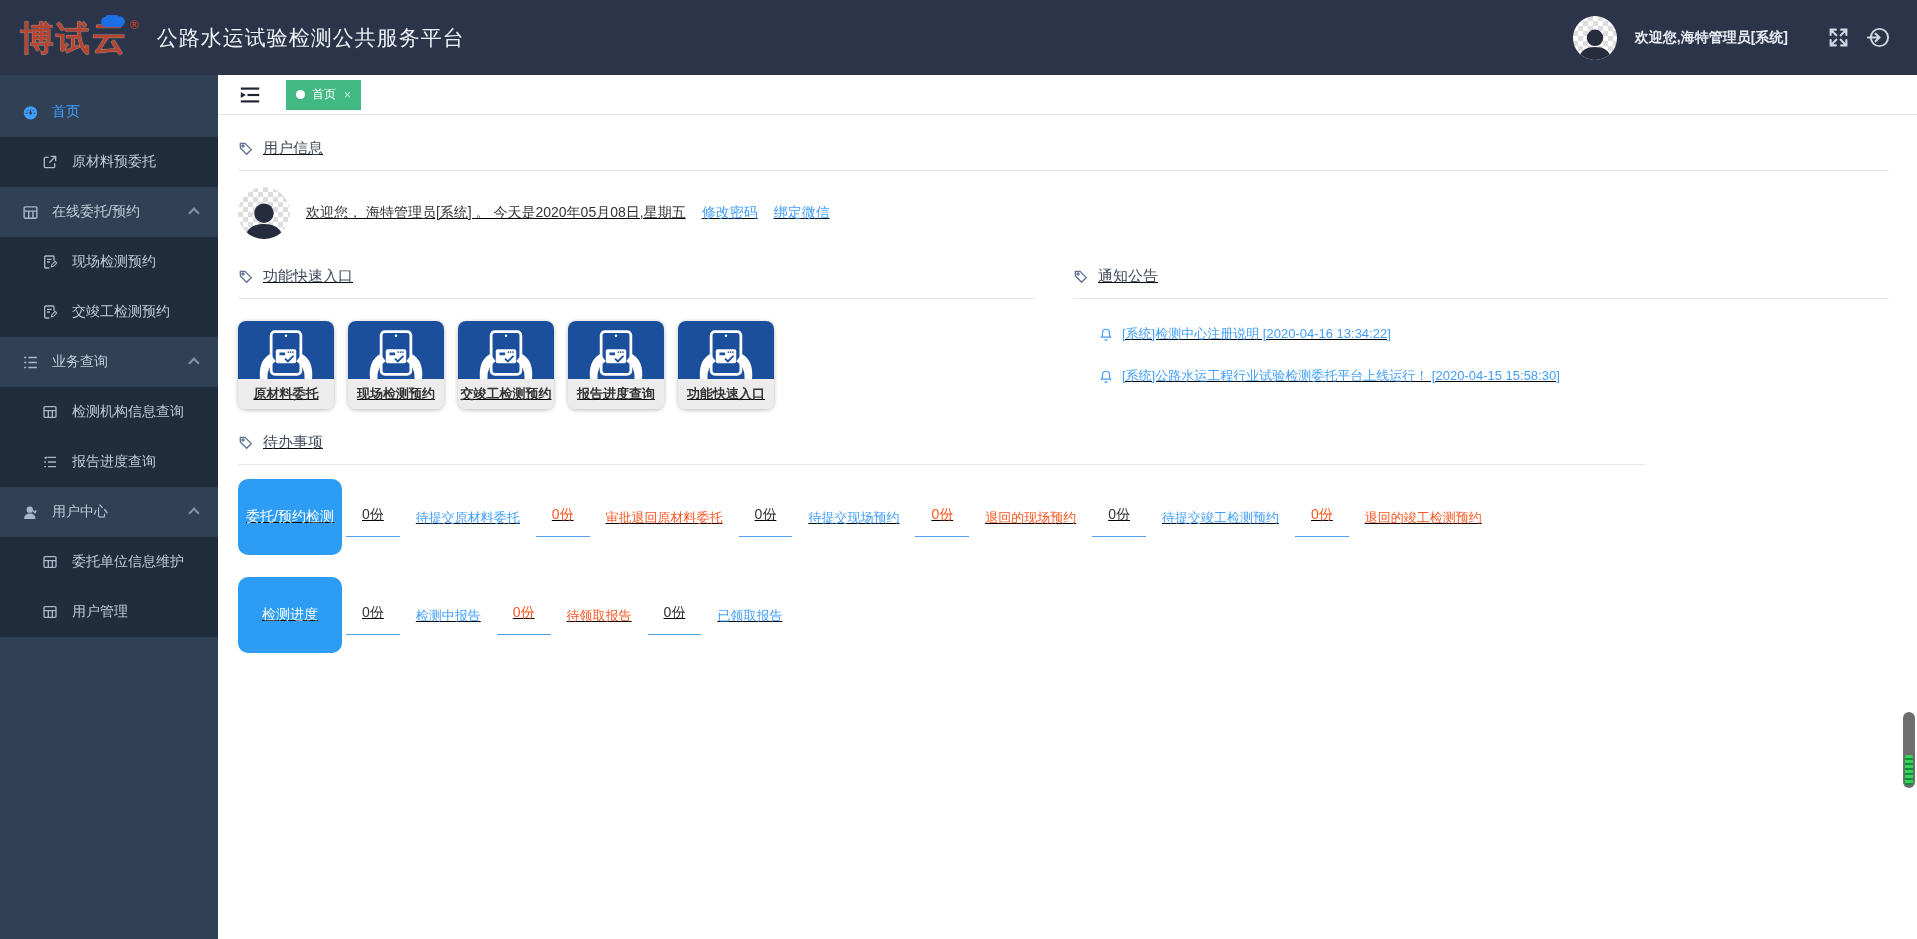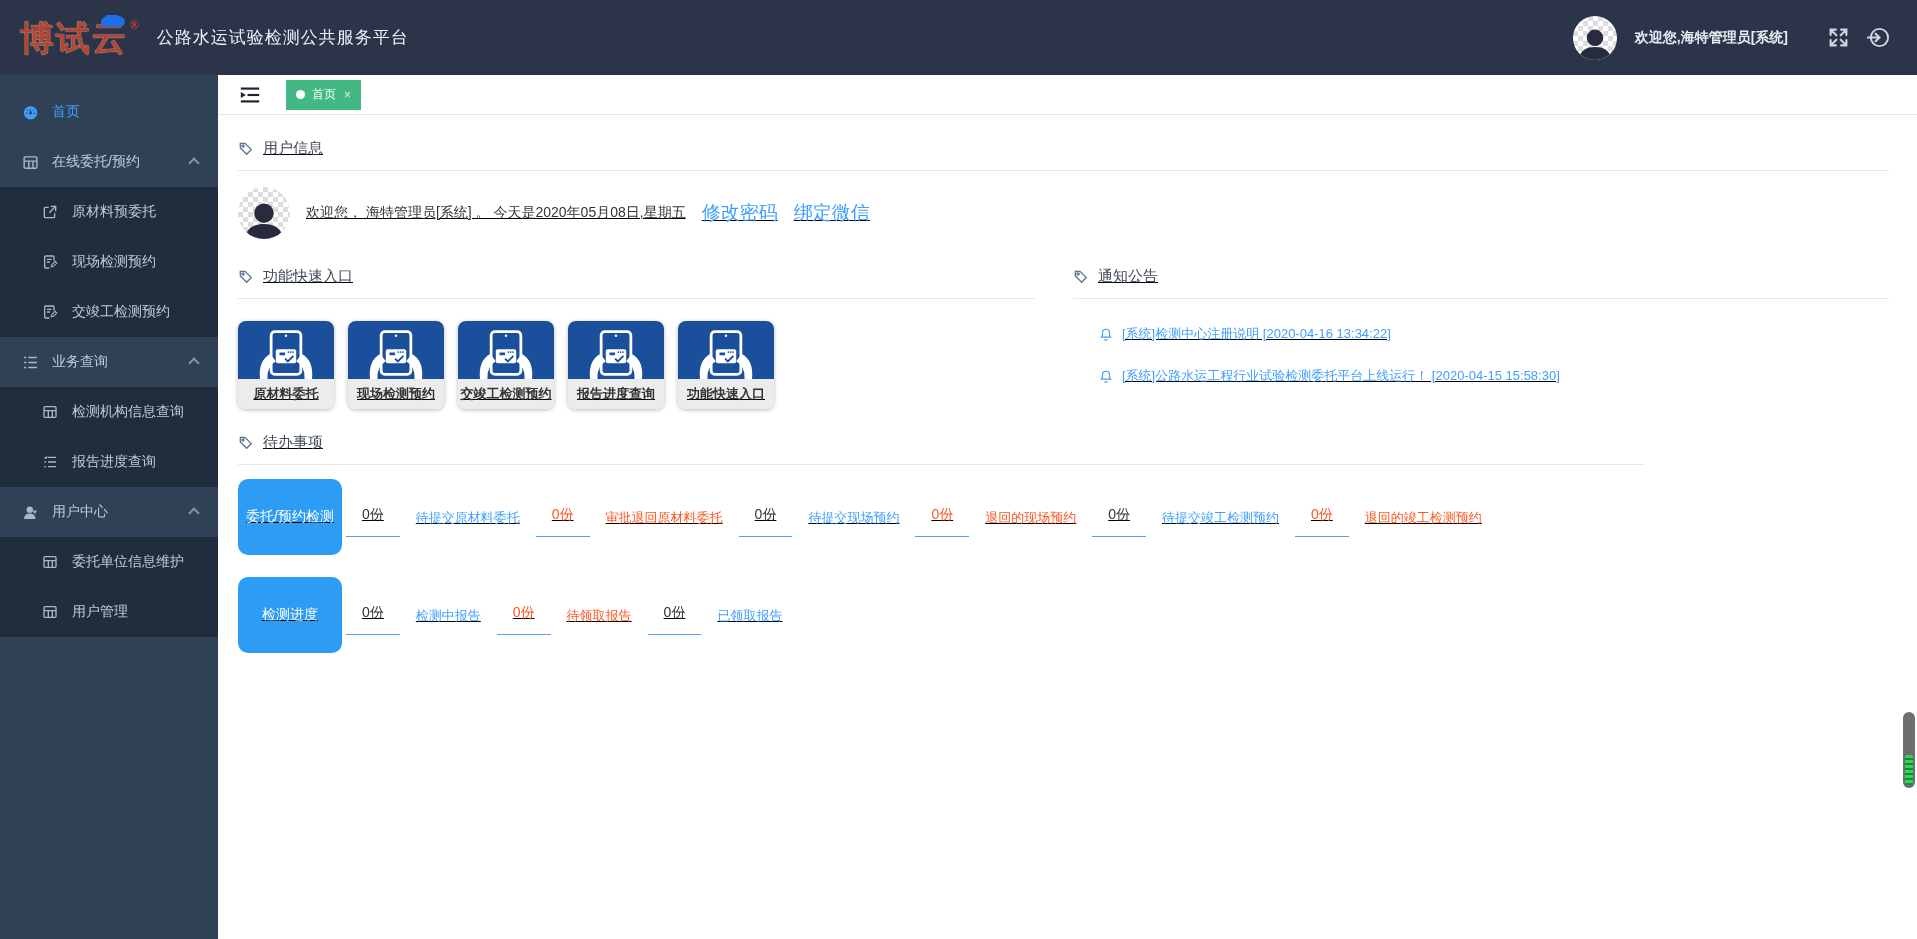--- a/index.html
+++ b/index.html
@@ -7,21 +7,21 @@
   body { font-family:"Liberation Sans","DejaVu Sans",sans-serif; background:#fff; }
   .app { position:relative; width:1917px; height:939px; display:flex; flex-direction:column; overflow:hidden; }
 
   
   .header { height:75px; flex:0 0 75px; background:#2b3448; display:flex; align-items:center; }
   .logo-wrap { position:relative; margin-left:20px; display:flex; align-items:flex-start; }
   .logo-text { font-size:34px; font-weight:900; color:#b5452f; letter-spacing:2px; line-height:40px;
                text-shadow:0 0 1px #e8e8e8; }
   .logo-cloud { position:absolute; right:12px; top:-3px; }
   .logo-reg { color:#c0402a; font-size:12px; font-weight:bold; margin-left:2px; }
-  .app-title { color:#eef1f6; font-size:17px; margin-left:18px; letter-spacing:1px; }
+  .app-title { color:#eef1f6; font-size:21px; margin-left:18px; letter-spacing:1px; }
   .header-right { margin-left:auto; margin-right:27px; display:flex; align-items:center; }
   .avatar { border-radius:50%; overflow:hidden; position:relative; flex:0 0 auto;
             background-image:linear-gradient(45deg,#ddd 25%,transparent 25%,transparent 75%,#ddd 75%),
                              linear-gradient(45deg,#ddd 25%,#fff 25%,#fff 75%,#ddd 75%);
             background-size:10px 10px; background-position:0 0,5px 5px; }
   .avatar svg { position:absolute; left:0; bottom:-2px; width:100%; }
   .avatar.sm { width:44px; height:44px; }
   .avatar.lg { width:52px; height:52px; }
   .welcome { color:#e8ecf2; font-size:14px; margin:0 22px 0 18px;font-weight:bold; }
   .hdr-icon { margin-left:18px; display:flex; align-items:center; cursor:pointer; }
@@ -51,21 +51,21 @@
 
   
   .content { flex:1; padding:0 28px 0 20px; overflow:hidden;text-decoration:underline; }
   .section-head { margin-top:24px; display:flex; align-items:center; font-size:15px; color:#414a5a; }
   .section-head svg { margin-right:9px; }
   .divider { border-bottom:1px solid #e8e8e8; margin-top:12px; }
   .divider.w-todo { width:1407px; }
 
   .user-row { margin:16px 0 4px 0; display:flex; align-items:center; }
   .welcome-text { font-size:14px; color:#333; margin-left:16px;text-align:right; }
-  .inline-link { font-size:19px; color:#409eff; text-decoration:none; margin-left:16px; cursor:pointer; }
+  .inline-link { font-size:14px; color:#409eff; text-decoration:none; margin-left:16px; cursor:pointer; }
 
   .columns { display:flex; align-items:flex-start; }
   .col-left { flex:0 0 797px; }
   .col-right { flex:1; margin-left:38px; }
 
   .tiles { margin-top:22px; display:flex; }
   .tile { width:96px; margin-right:14px; border-radius:8px; overflow:hidden; cursor:pointer;
           box-shadow:0 1px 4px rgba(0,0,0,.28); }
   .tile-icon { height:58px; background:#1b4e9b; display:flex; align-items:flex-end; justify-content:center; }
   .tile-label { height:30px; background:#ececec; display:flex; align-items:center; justify-content:center;
@@ -139,39 +139,39 @@
       <div class="side-item active">
         <span class="mi">
           <svg viewBox="0 0 24 24" width="17" height="17" fill="#409eff">
             <path d="M12 3 A9.5 9.5 0 0 0 2.5 12.5 A9.5 9.5 0 0 0 12 22 A9.5 9.5 0 0 0 21.5 12.5 A9.5 9.5 0 0 0 12 3 Z M12 6 l1.2 5.2 a2 2 0 1 1 -2.4 0 Z" fill="#409eff"></path>
             <path d="M5 13 h3 M16 13 h3 M7 8 l2 2 M17 8 l-2 2" stroke="#304156" stroke-width="1.4"></path>
           </svg>
         </span>
         <span>首页</span>
       </div>
 
+      <div class="side-item sub">
+        <span class="mi">
+          <svg viewBox="0 0 24 24" width="16" height="16" fill="none" stroke="#aab7c8" stroke-width="2">
+            <path d="M10 5 H5 a1.5 1.5 0 0 0 -1.5 1.5 V19 a1.5 1.5 0 0 0 1.5 1.5 H17.5 A1.5 1.5 0 0 0 19 19 V14"></path>
+            <path d="M13 3.5 H20.5 V11 M20.5 3.5 L11 13"></path>
+          </svg>
+        </span>
+        <span>原材料预委托</span>
+      </div>
+
       <div class="side-item">
         <span class="mi">
           <svg viewBox="0 0 24 24" width="17" height="17" fill="none" stroke="#aab7c8" stroke-width="2">
             <rect x="3" y="4" width="18" height="16" rx="1.5"></rect>
               <path d="M3 10 H21 M9.5 10 V20 M15.5 10 V20"></path>
           </svg>
         </span>
         <span>在线委托/预约</span>
         <span class="chev"></span>
-      </div>
-
-      <div class="side-item sub">
-        <span class="mi">
-          <svg viewBox="0 0 24 24" width="16" height="16" fill="none" stroke="#aab7c8" stroke-width="2">
-            <path d="M10 5 H5 a1.5 1.5 0 0 0 -1.5 1.5 V19 a1.5 1.5 0 0 0 1.5 1.5 H17.5 A1.5 1.5 0 0 0 19 19 V14"></path>
-            <path d="M13 3.5 H20.5 V11 M20.5 3.5 L11 13"></path>
-          </svg>
-        </span>
-        <span>原材料预委托</span>
       </div>
 
       <div class="side-item sub">
         <span class="mi">
           <svg viewBox="0 0 24 24" width="16" height="16" fill="none" stroke="#aab7c8" stroke-width="2">
             <path d="M18 10 V4.5 A1.5 1.5 0 0 0 16.5 3 H5.5 A1.5 1.5 0 0 0 4 4.5 V19.5 A1.5 1.5 0 0 0 5.5 21 H11"></path>
             <path d="M7.5 8 H14.5 M7.5 12 H12"></path>
             <path d="M14 20.5 L15 16.5 L21 10.5 L24 13.5 L18 19.5 Z" transform="scale(0.82) translate(3 3)"></path>
           </svg>
         </span>

